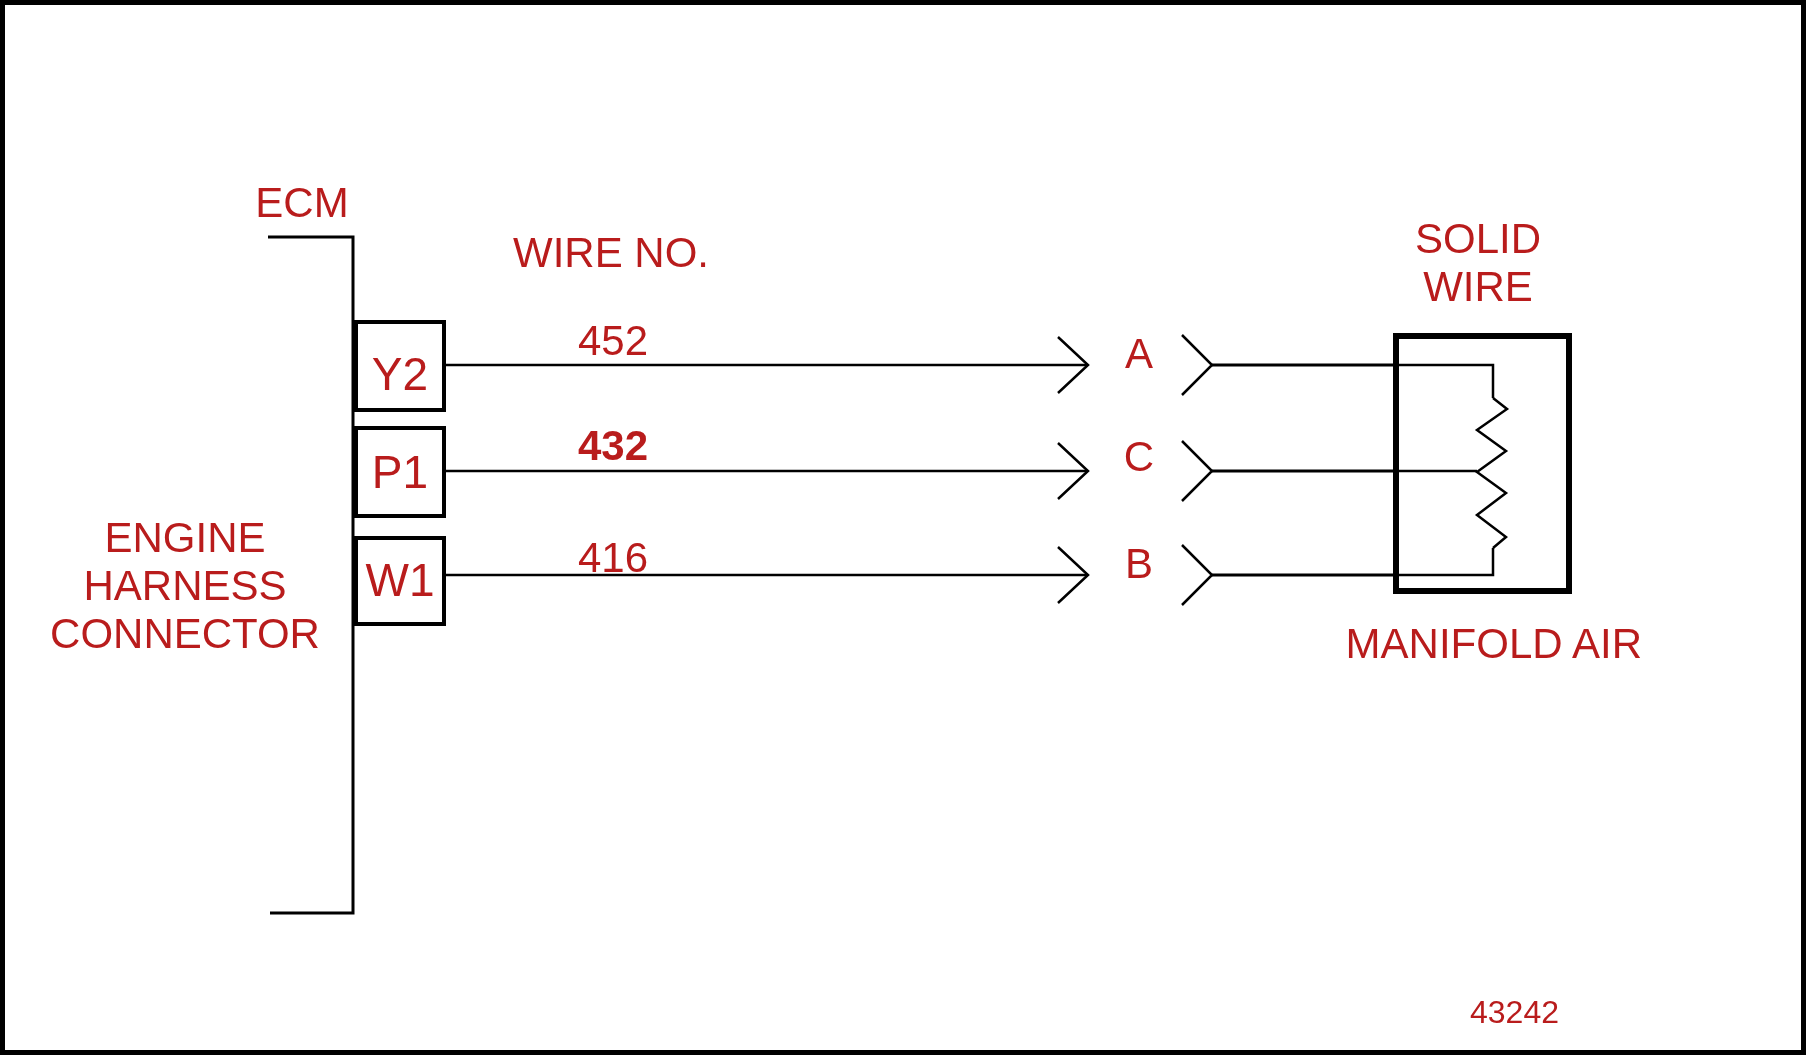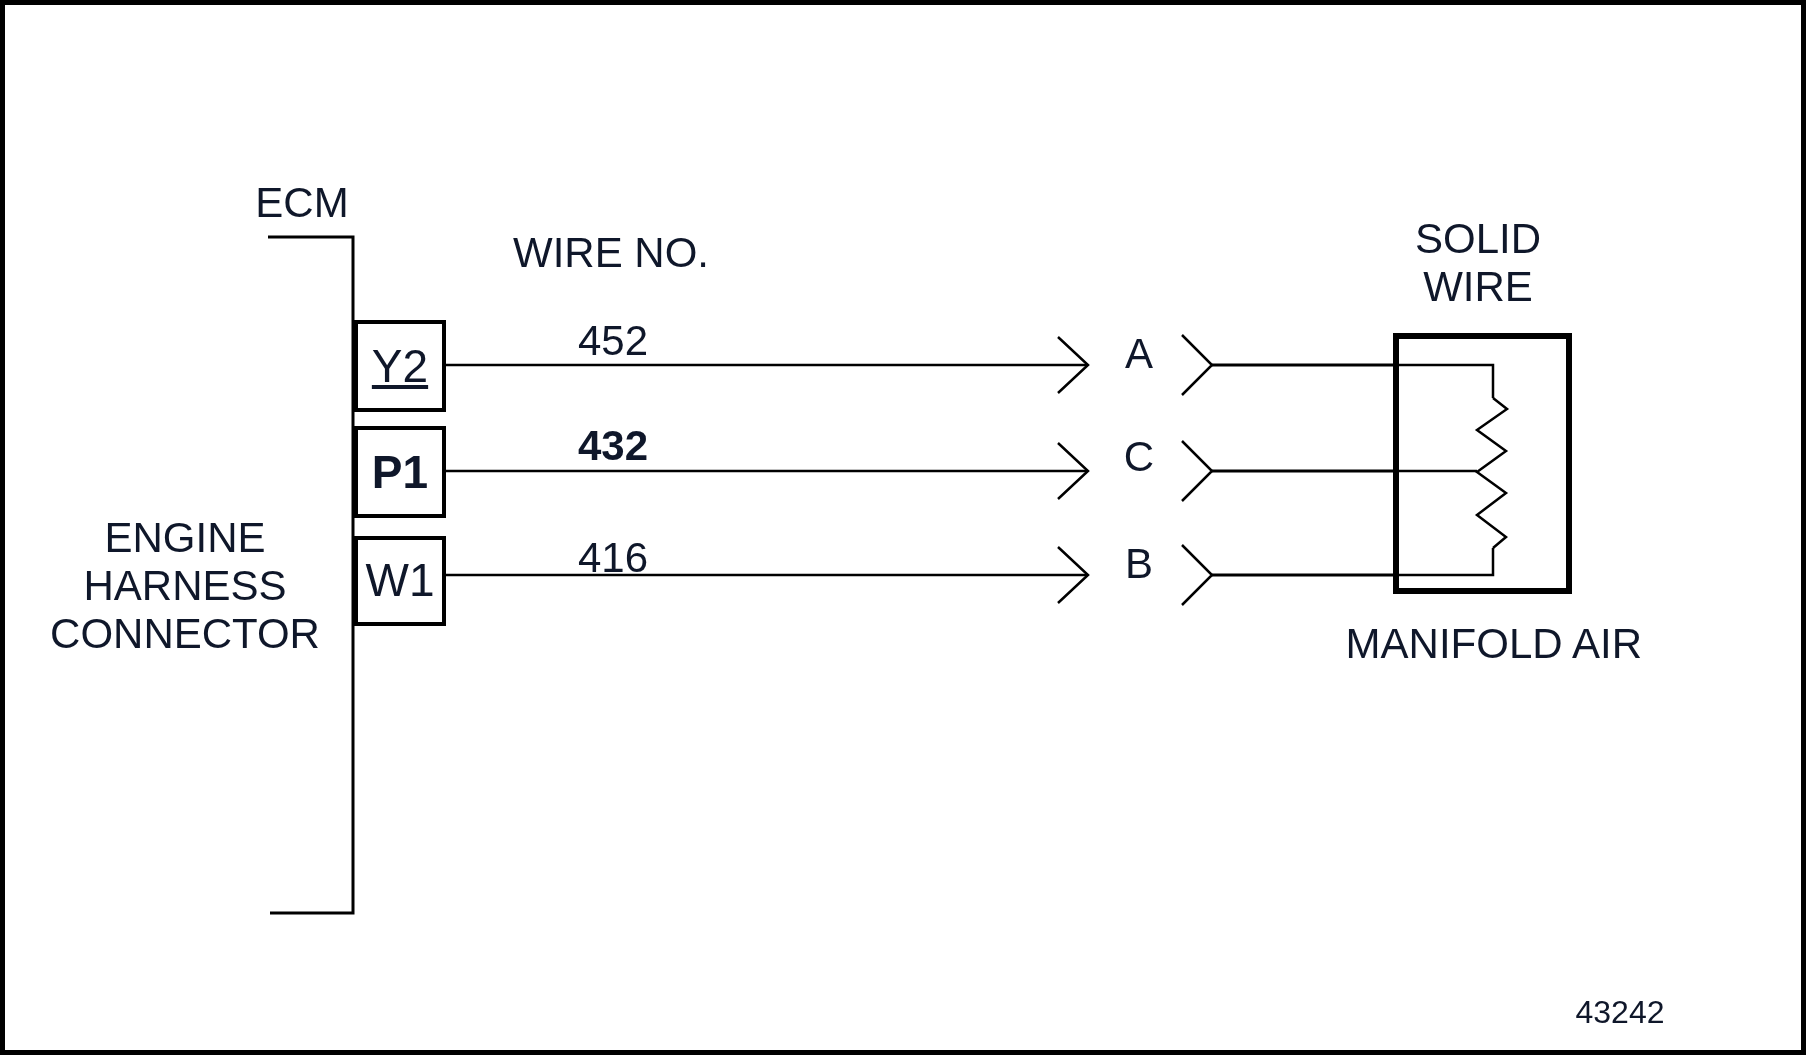--- a/index.html
+++ b/index.html
@@ -6,21 +6,21 @@
     margin: 0;
     padding: 0;
     background: #ffffff;
   }
   .canvas {
     position: relative;
     width: 1806px;
     height: 1055px;
     background: #ffffff;
     font-family: "Liberation Sans", "DejaVu Sans", sans-serif;
-    color: #0f172a;
+    color: #b91c1c;
     overflow: hidden;
   }
   .frame {
     position: absolute;
     inset: 0;
     border: 5px solid #000000;
     pointer-events: none;
   }
   .linework {
     position: absolute;
@@ -41,21 +41,21 @@
     height: 88px;
     display: flex;
     align-items: center;
     justify-content: center;
     font-size: 46px;
   }
   .fig-num {
     position: absolute;
     font-size: 32px;
     line-height: 36px;
-    text-align: center;
+    text-align: left;
   }
 </style>
 </head>
 <body>
 
 <div class="canvas">
 
   <svg class="linework" width="1806" height="1055" viewBox="0 0 1806 1055">
 
     <polyline points="268,237 353,237 353,913 270,913" fill="none" stroke="#000000" stroke-width="3"></polyline>
@@ -90,22 +90,22 @@
   <div class="label" style="left:222px; top:179px; width:160px;">ECM</div>
 
   <div class="label" style="left:471px; top:229px; width:280px;">WIRE NO.</div>
 
   <div class="label" style="left:35px; top:514px; width:300px;">
     <div>ENGINE</div>
     <div>HARNESS</div>
     <div>CONNECTOR</div>
   </div>
 
-  <div class="pin-label" style="top:322px;text-decoration:underline;">Y2</div>
-  <div class="pin-label" style="top:428px;font-weight:bold;">P1</div>
+  <div class="pin-label" style="top:330px;">Y2</div>
+  <div class="pin-label" style="top:428px;">P1</div>
   <div class="pin-label" style="top:537px; height:86px;">W1</div>
 
   <div class="label" style="left:543px; top:317px; width:140px;">452</div>
   <div class="label" style="left:543px; top:422px; width:140px;font-weight:bold;">432</div>
   <div class="label" style="left:543px; top:534px; width:140px;">416</div>
 
   <div class="label" style="left:1069px; top:330px; width:140px;">A</div>
   <div class="label" style="left:1069px; top:433px; width:140px;">C</div>
   <div class="label" style="left:1069px; top:540px; width:140px;">B</div>
 

